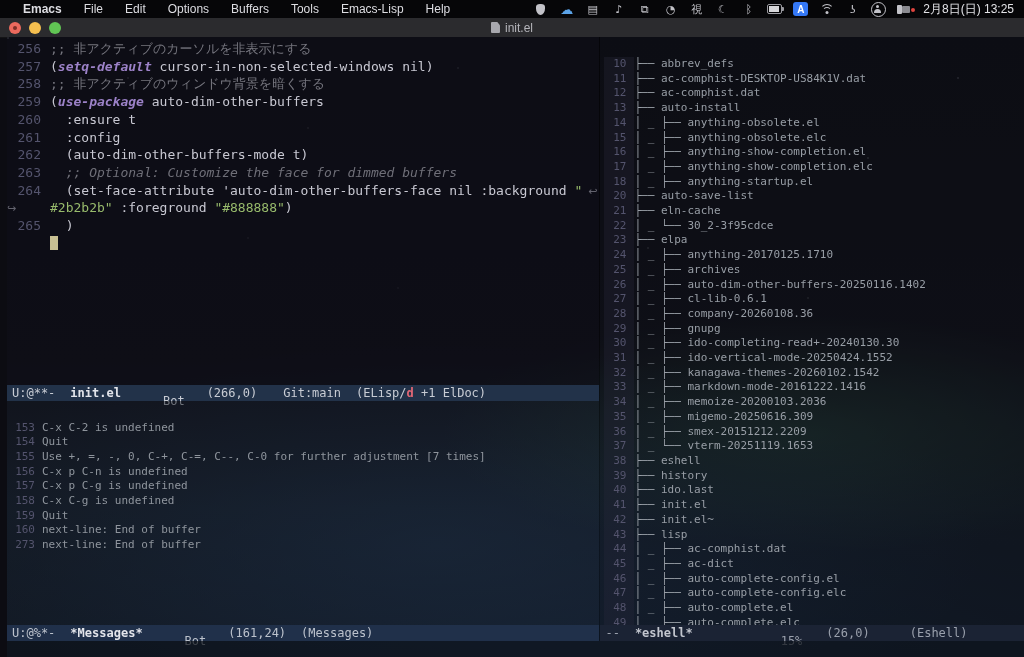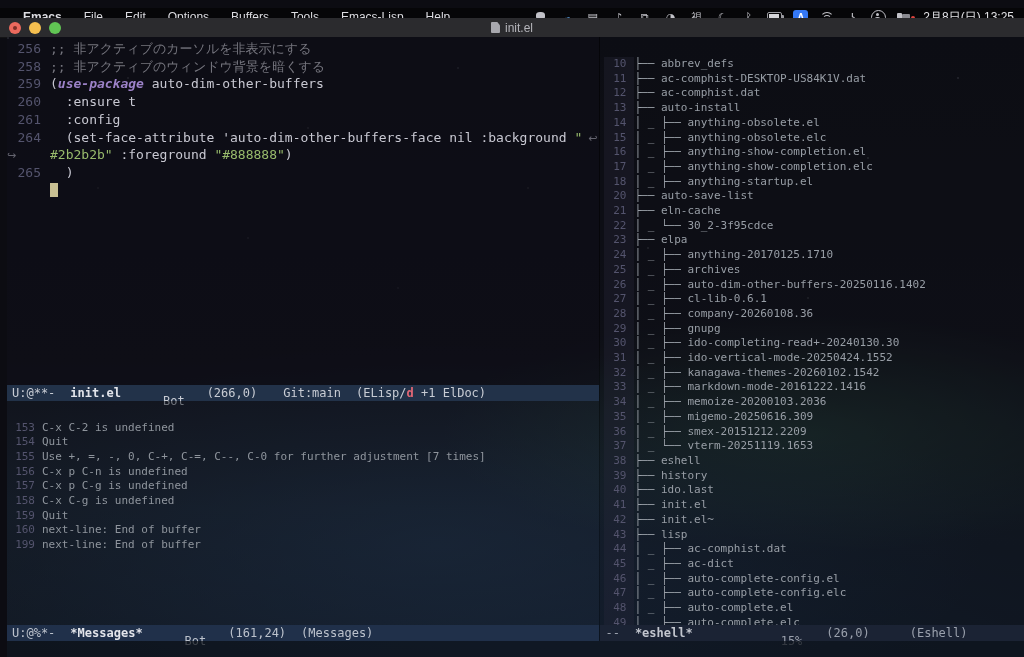--- a/index.html
+++ b/index.html
@@ -1,20 +1,20 @@
 <!DOCTYPE html>
 <html><head>
 <meta charset="utf-8">
 <style>
   html,body{margin:0;padding:0;background:#000;}
   .screen{position:relative;width:1024px;height:657px;overflow:hidden;
     font-family:"DejaVu Sans Mono",monospace;background:#0c0c12;}
 
   
-  .menubar{position:absolute;top:8px;left:0;width:1024px;height:18px;background:#060608;
+  .menubar{position:absolute;top:0;left:0;width:1024px;height:18px;background:#060608;
     display:flex;align-items:center;font-family:"Liberation Sans",sans-serif;font-size:12px;color:#dddde2;}
   .menubar .menus{display:flex;align-items:center;padding-left:12px;}
   .menubar .menu-item{padding:0 11px;white-space:nowrap;}
   .menubar .menu-item.app{font-weight:bold;}
   .status-area{margin-left:auto;display:flex;align-items:center;gap:11px;padding-right:10px;color:#c9c9cf;}
   .sicon{display:inline-flex;align-items:center;justify-content:center;width:15px;height:14px;
     font-size:11px;color:#c2c2c8;font-family:"DejaVu Sans",sans-serif;}
   .icon-shield{width:9px;height:11px;background:#c2c2c8;border-radius:4px 4px 50% 50%/3px 3px 60% 60%;}
   .icon-cloud{color:#5ba3e8;font-size:13px;}
   .icon-battery{position:relative;width:16px;height:8px;border:1px solid #9a9aa0;border-radius:2px;}
@@ -183,24 +183,27 @@
   </div>
 
   <div class="frame">
     <div class="stars">
         <i></i>
       </div>
     <div class="cols">
       <div class="col-left">
         <div class="win win-init" id="win-init">
             <div class="row"><span class="lnum">256</span><span class="ltext"><span class="tok-comment">;; 非アクティブのカーソルを非表示にする</span></span></div>
+            <div class="row"><span class="lnum">257</span><span class="ltext"><span class="tok-plain">(</span><span class="tok-keyword">setq-default</span><span class="tok-plain"> cursor-in-non-selected-windows nil)</span></span></div>
             <div class="row"><span class="lnum">258</span><span class="ltext"><span class="tok-comment">;; 非アクティブのウィンドウ背景を暗くする</span></span></div>
             <div class="row"><span class="lnum">259</span><span class="ltext"><span class="tok-plain">(</span><span class="tok-keyword">use-package</span><span class="tok-plain"> auto-dim-other-buffers</span></span></div>
             <div class="row"><span class="lnum">260</span><span class="ltext"><span class="tok-plain">  :ensure t</span></span></div>
             <div class="row"><span class="lnum">261</span><span class="ltext"><span class="tok-plain">  :config</span></span></div>
+            <div class="row"><span class="lnum">262</span><span class="ltext"><span class="tok-plain">  (auto-dim-other-buffers-mode t)</span></span></div>
+            <div class="row"><span class="lnum">263</span><span class="ltext"><span class="tok-comment-italic">  ;; Optional: Customize the face for dimmed buffers</span></span></div>
             <div class="row"><span class="lnum">264</span><span class="ltext"><span class="tok-plain">  (set-face-attribute 'auto-dim-other-buffers-face nil :background </span><span class="tok-string">"</span></span><span class="wrapmark wrap-after">↩</span></div>
             <div class="row"><span class="lnum"></span><span class="ltext"><span class="tok-string">#2b2b2b"</span><span class="tok-plain"> :foreground </span><span class="tok-string">"#888888"</span><span class="tok-plain">)</span></span><span class="wrapmark wrap-before">↪</span></div>
             <div class="row"><span class="lnum">265</span><span class="ltext"><span class="tok-plain">  )</span></span></div>
             <div class="row"><span class="lnum"></span><span class="ltext"><span class="cursor"></span></span></div>
           </div>
         <div class="ml ml-active">
           <span class="seg m-coding">U:@**-</span>
           <span class="seg m-buf buf">init.el</span>
           <span class="seg m-pos">Bot</span>
           <span class="seg m-lc">(266,0)</span>
@@ -209,21 +212,21 @@
         </div>
         <div class="win win-messages" id="win-messages">
             <div class="row"><span class="lnum">153</span><span class="ltext">C-x C-2 is undefined</span></div>
             <div class="row"><span class="lnum">154</span><span class="ltext">Quit</span></div>
             <div class="row"><span class="lnum">155</span><span class="ltext">Use +, =, -, 0, C-+, C-=, C--, C-0 for further adjustment [7 times]</span></div>
             <div class="row"><span class="lnum">156</span><span class="ltext">C-x p C-n is undefined</span></div>
             <div class="row"><span class="lnum">157</span><span class="ltext">C-x p C-g is undefined</span></div>
             <div class="row"><span class="lnum">158</span><span class="ltext">C-x C-g is undefined</span></div>
             <div class="row"><span class="lnum">159</span><span class="ltext">Quit</span></div>
             <div class="row"><span class="lnum">160</span><span class="ltext">next-line: End of buffer</span></div>
-            <div class="row"><span class="lnum">199</span><span class="ltext">next-line: End of buffer</span></div>
+            <div class="row"><span class="lnum">273</span><span class="ltext">next-line: End of buffer</span></div>
           </div>
         <div class="ml ml-semi">
           <span class="seg m-coding">U:@%*-</span>
           <span class="seg m-buf buf">*Messages*</span>
           <span class="seg m-pos">Bot</span>
           <span class="seg m-lc">(161,24)</span>
           <span class="seg m-modes">(Messages)</span>
         </div>
       </div>
       <div class="col-right">

